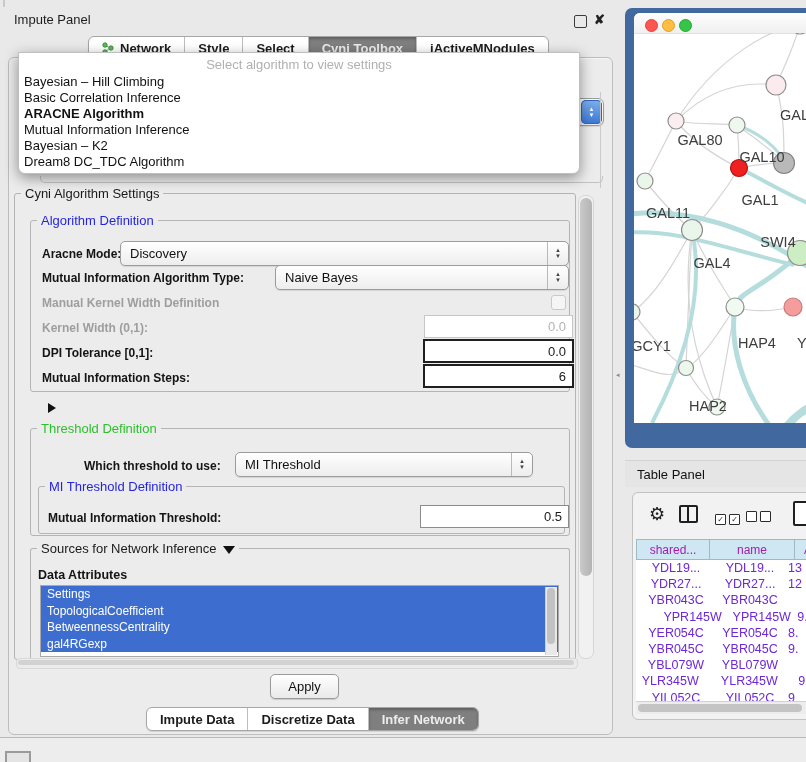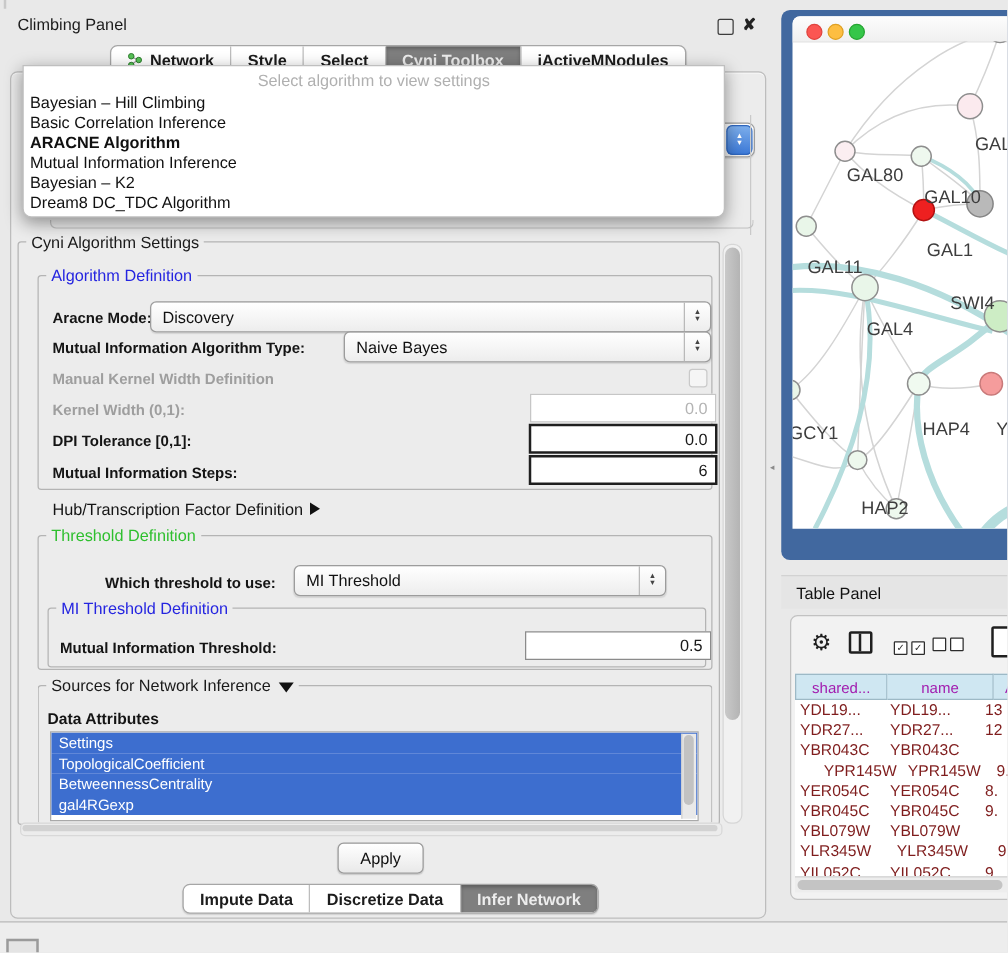--- a/index.html
+++ b/index.html
@@ -66,36 +66,36 @@
   
   .net-frame{background:#41689f;border-radius:7px 0 0 7px;}
   .net-inner{background:#fff;border-radius:6px 0 0 0;overflow:hidden;}
   .tl{width:11px;height:11px;border-radius:50%;}
   
   .tp-bar{background:#e5e5e5;display:flex;align-items:center;font-size:13px;color:#111;
     padding-left:12px;border-top:1px solid #d2d2d2;}
   .tbl-win{background:#f2f2f2;border:1px solid #c2c2c2;border-radius:6px 0 0 6px;}
   .th{background:#cfe7f2;border:1px solid #9db9c6;font-size:12px;display:flex;
     align-items:center;justify-content:center;color:#a21caf;white-space:nowrap;overflow:hidden;}
-  .td{font-size:12.5px;color:#7f1d1d;white-space:nowrap;overflow:hidden;}
+  .td{font-size:12.5px;color:#6d28d9;white-space:nowrap;overflow:hidden;text-align:center;}
   .ckbx{display:inline-block;width:9px;height:9px;border:1.5px solid #2c2c2c;border-radius:1px;
     font-size:8px;line-height:9px;text-align:center;color:#2c2c2c;background:#fff;}
   .hscroll{background:#ededed;border-top:1px solid #d2d2d2;}
   .hthumb{position:absolute;top:2px;height:8px;border-radius:4px;background:#c4c4c4;}
   .thinline{background:#c9c9c9;}
 </style>
 </head>
 <body>
 
 <div id="screen">
 
   <div class="abs thinline" style="left:3px;top:0;width:2px;height:7px;"></div>
 
   <div class="abs" style="left:0;top:8px;width:612px;height:23px;">
-    <span class="abs titlebar-text" style="left:14px;top:4px;">Climbing Panel</span>
+    <span class="abs titlebar-text" style="left:14px;top:4px;">Impute Panel</span>
     <div class="abs float-btn" style="left:574px;top:7px;"></div>
     <span class="abs win-btn" style="left:594px;top:5px;font-weight:bold;">✘</span>
   </div>
 
   <div class="abs seg" style="left:88px;top:36px;">
     <div class="segitem">
       <span style="margin-right:6px;display:inline-flex;">
         <svg width="12" height="13" viewBox="0 0 12 13">
           <line x1="3" y1="3" x2="8" y2="6" stroke="#9a9a9a" stroke-width="1"></line>
           <line x1="3" y1="10" x2="8" y2="6" stroke="#9a9a9a" stroke-width="1"></line>
@@ -179,21 +179,21 @@
   <span class="abs lbl" style="left:42px;top:346px;">DPI Tolerance [0,1]:</span>
   <div class="abs field strong" style="left:423px;top:339px;width:141px;height:20px;">
       <span>0.0</span>
     </div>
   <span class="abs lbl" style="left:42px;top:371px;">Mutual Information Steps:</span>
   <div class="abs field strong" style="left:423px;top:364px;width:141px;height:20px;">
       <span>6</span>
     </div>
 
   <div class="abs" style="left:42px;top:399px;">
-    <span class="plain-lbl">Hub/Transcription Factor Definition</span><span class="arrow-r"></span>
+    <span class="arrow-r"></span>
   </div>
 
   <div class="abs group" style="left:30px;top:428px;width:538px;height:106px;">
     <span class="gtitle green">Threshold Definition</span>
   </div>
   <span class="abs lbl" style="left:84px;top:459px;">Which threshold to use:</span>
   <div class="abs combo" style="left:235px;top:452px;width:296px;">
     <div class="cval">MI Threshold</div>
     <div class="steppers">
         <span>▲</span>

